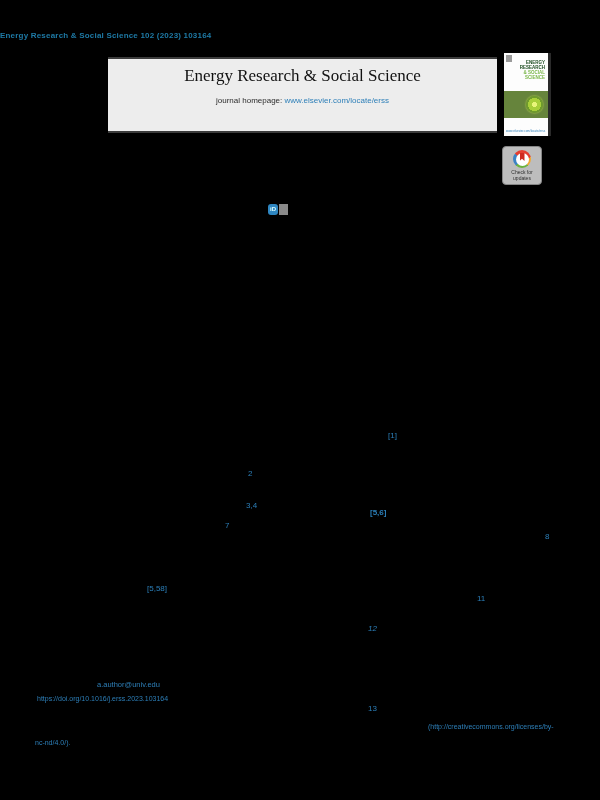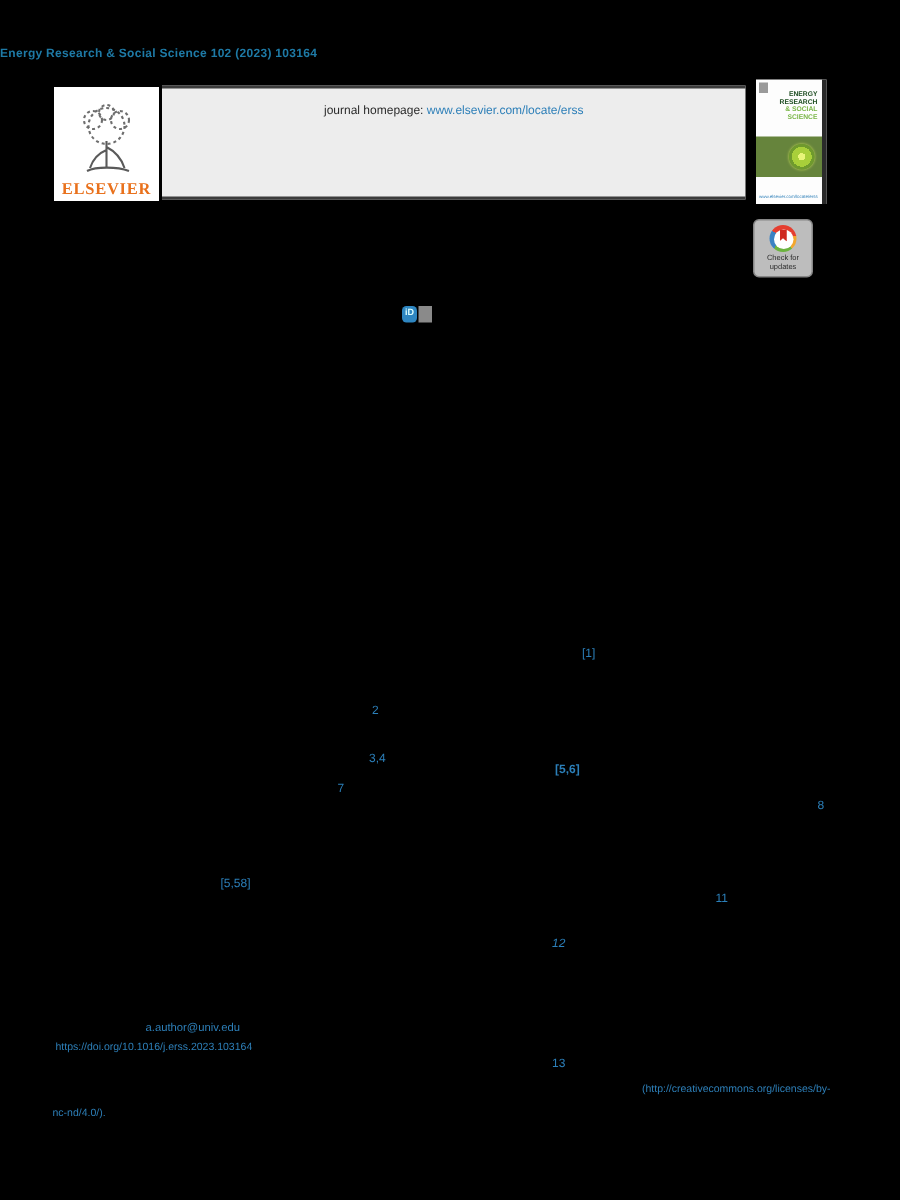--- a/index.html
+++ b/index.html
@@ -56,37 +56,23 @@
   .license-link{position:absolute;left:428px;top:723px;font-size:7px;color:#2d7fb8;}
   .license-cont{position:absolute;left:35px;top:739px;font-size:7px;color:#2d7fb8;}
 </style>
 </head>
 <body>
 
 <div class="page">
 
   <div class="top-citation">Energy Research &amp; Social Science 102 (2023) 103164</div>
 
-  <div class="elsevier">
-    <span>
-      <svg width="42" height="50" viewBox="0 0 42 50">
-        <g fill="none" stroke="#6e6e6e" stroke-width="1.4">
-          <circle cx="21" cy="16" r="12" stroke-dasharray="2 2"></circle>
-          <circle cx="12" cy="12" r="6" stroke-dasharray="2 2"></circle>
-          <circle cx="30" cy="12" r="6" stroke-dasharray="2 2"></circle>
-          <circle cx="21" cy="7" r="5" stroke-dasharray="2 2"></circle>
-          <path d="M21 26 L21 44 M21 32 C16 34 12 38 10 44 M21 30 C27 33 31 38 33 44" stroke="#5a5a5a"></path>
-          <path d="M8 46 C14 43 28 43 36 46" stroke="#5a5a5a"></path>
-        </g>
-      </svg>
-    </span>
-    <span class="wordmark">ELSEVIER</span>
-  </div>
 
   <div class="header-box">
+    <div class="journal-title">Energy Research &amp; Social Science</div>
     <div class="homepage-line">
       <span>journal homepage: </span><span class="blue-link">www.elsevier.com/locate/erss</span>
     </div>
   </div>
 
   <div class="cover">
     <div class="cover-mini-logo"></div>
     <div class="cover-title">
       <div>ENERGY</div>
       <div>RESEARCH</div>

